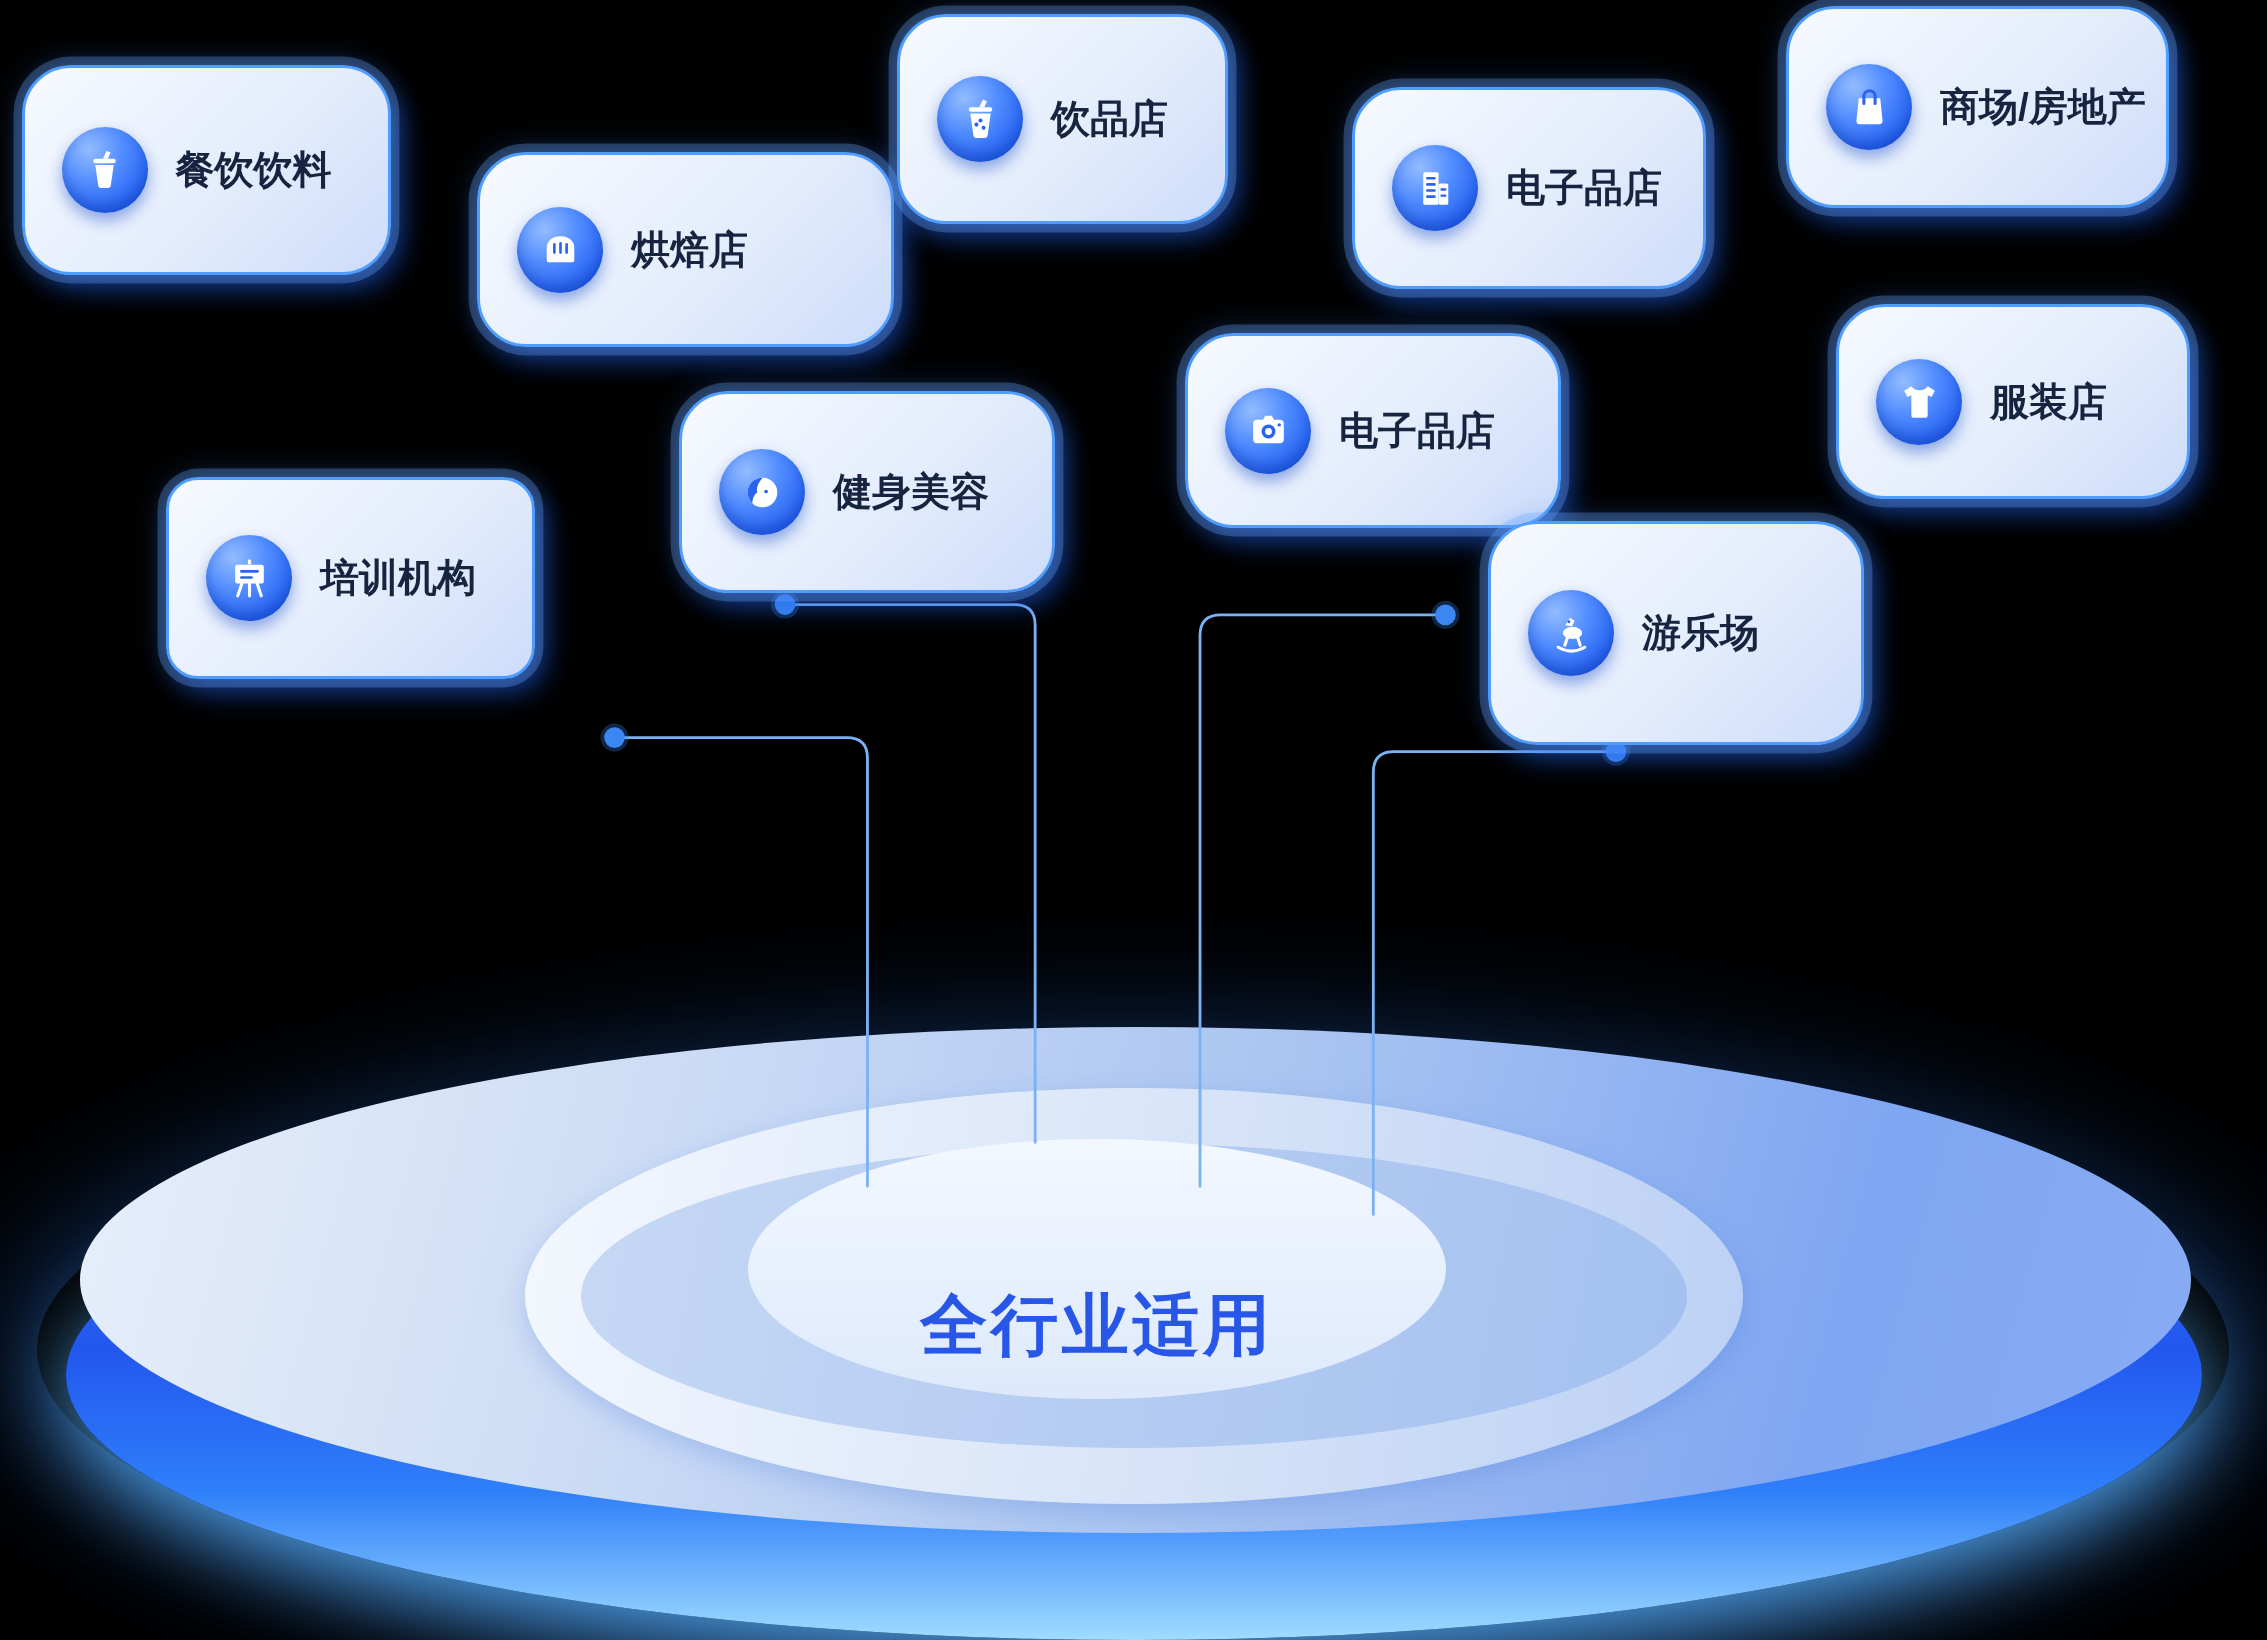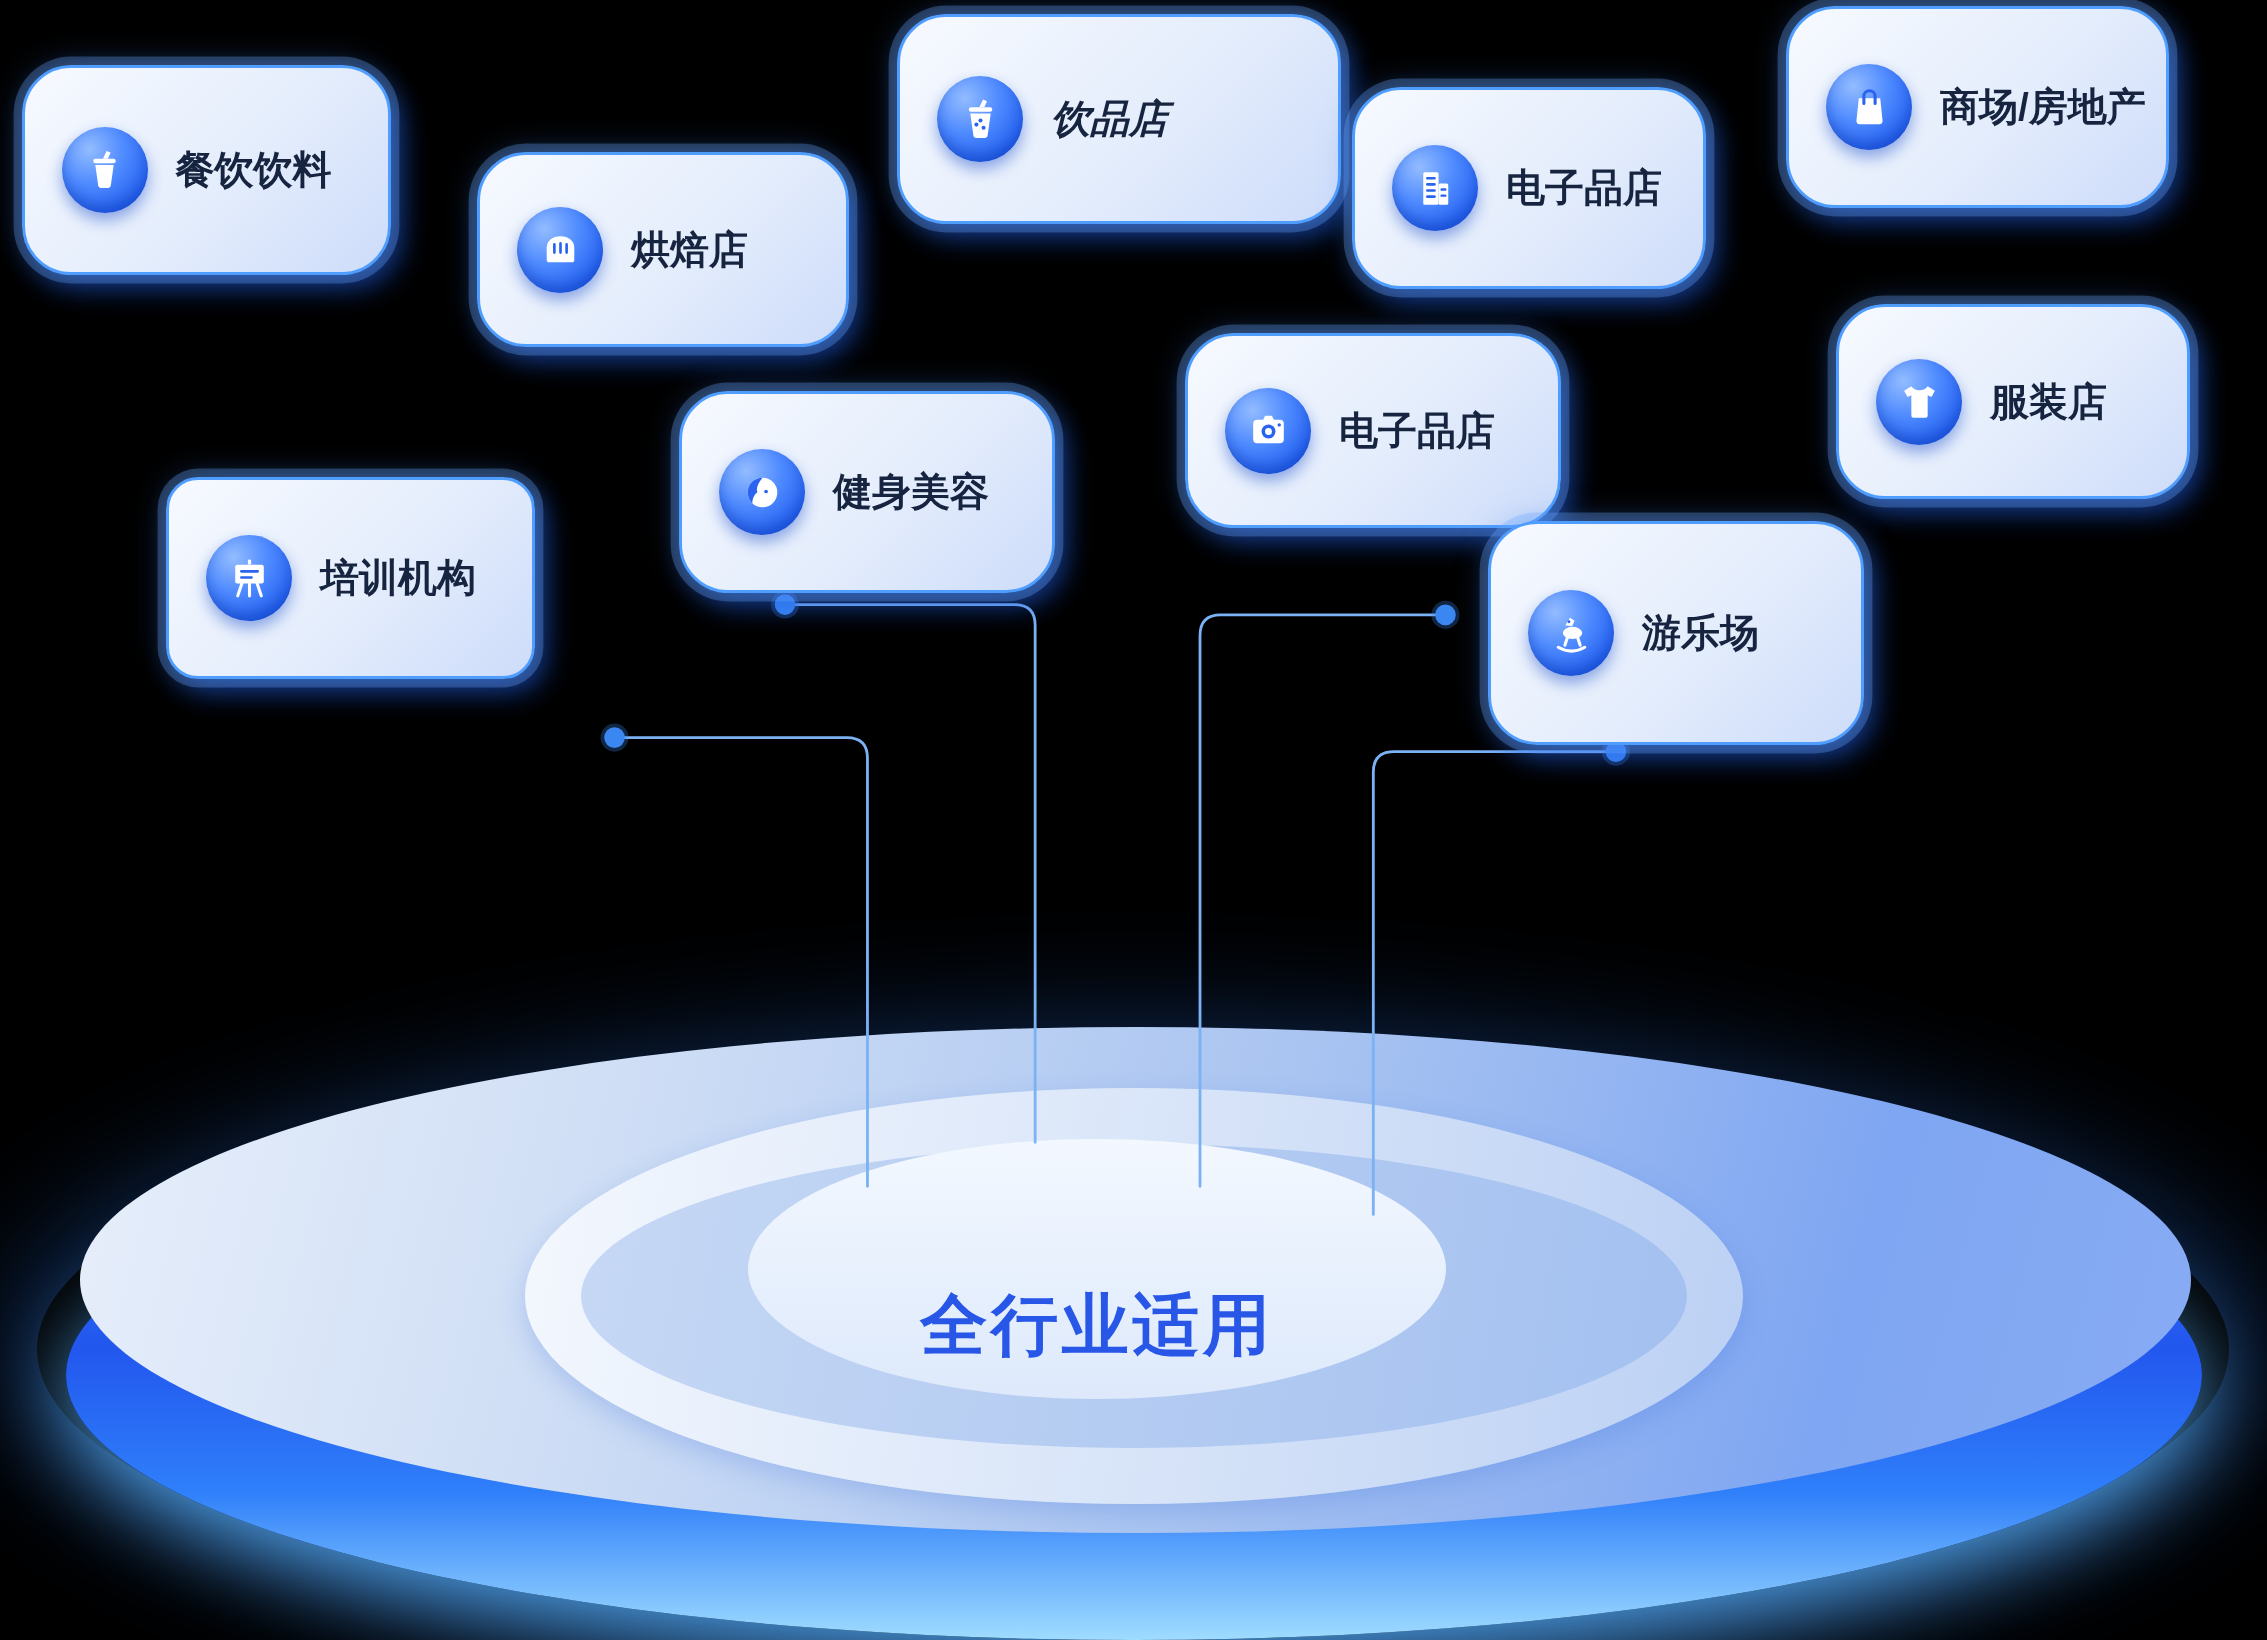--- a/index.html
+++ b/index.html
@@ -133,31 +133,31 @@
   <span class="icon-circle">
     <svg viewBox="0 0 48 48">
       <rect x="13" y="12.5" width="22" height="4.4" rx="2.2" fill="#fff"></rect>
       <path d="M22.5 12.5 L26 5 l4 1.4 -2.7 6.1 Z" fill="#fff"></path>
       <path d="M15 18.5 h18 l-2.8 20 a3 3 0 0 1 -3 2.6 h-6.4 a3 3 0 0 1 -3 -2.6 Z" fill="#fff"></path>
     </svg>
   </span>
   <span class="card-label">餐饮饮料</span>
 </div>
 
-<div class="card" style="left:477px; top:152px; width:372px; height:195px;">
+<div class="card" style="left:477px; top:152px; width:417px; height:195px;">
   <span class="icon-circle">
     <svg viewBox="0 0 48 48">
       <path d="M24 11 c-8 0 -13.5 4.8 -13.5 11 V34 a2.6 2.6 0 0 0 2.6 2.6 h21.8 A2.6 2.6 0 0 0 37.5 34 V22 C37.5 15.8 32 11 24 11 Z" fill="#fff"></path>
       <path d="M18 19 v8 M24 18 v9 M30 19 v8" stroke="#2a63ee" stroke-width="2.6" stroke-linecap="round" fill="none"></path>
     </svg>
   </span>
   <span class="card-label">烘焙店</span>
 </div>
 
-<div class="card" style="left:897px; top:14px; width:444px; height:210px;font-style:italic;">
+<div class="card" style="left:897px; top:14px; width:331px; height:210px;">
   <span class="icon-circle">
     <svg viewBox="0 0 48 48">
       <rect x="12.5" y="12" width="23" height="4.4" rx="2.2" fill="#fff"></rect>
       <path d="M22.8 12 L26.5 4.5 l3.8 1.5 -2.6 6 Z" fill="#fff"></path>
       <path d="M14 18 h20 l-3 21.4 a3 3 0 0 1 -3 2.6 h-8 a3 3 0 0 1 -3 -2.6 Z" fill="#fff"></path>
       <circle cx="20" cy="29" r="2" fill="#2a63ee"></circle>
       <circle cx="27" cy="32" r="2" fill="#2a63ee"></circle>
       <circle cx="24" cy="25" r="2" fill="#2a63ee"></circle>
     </svg>
   </span>

